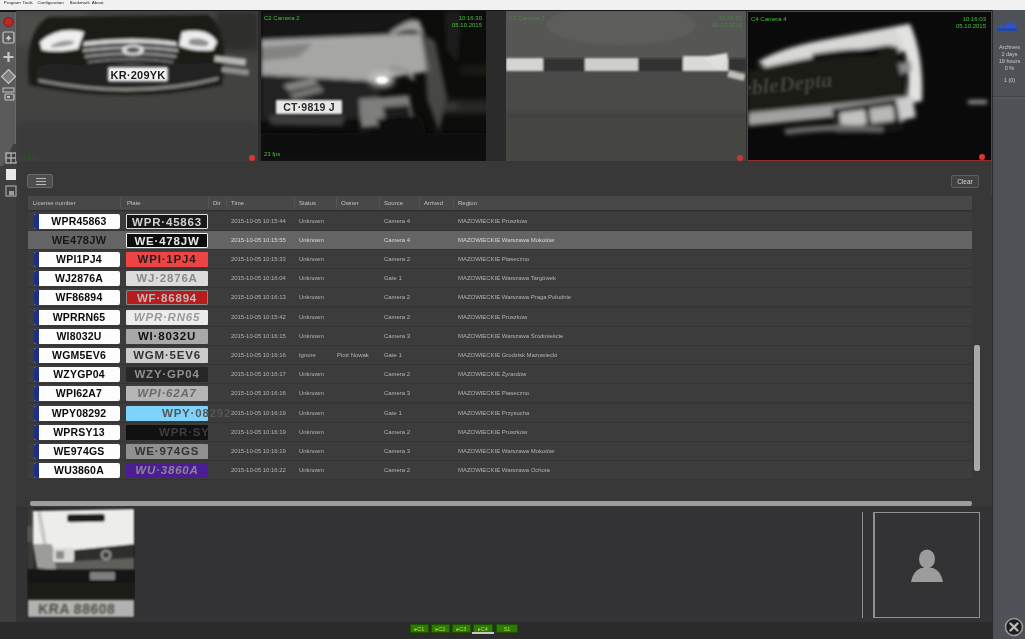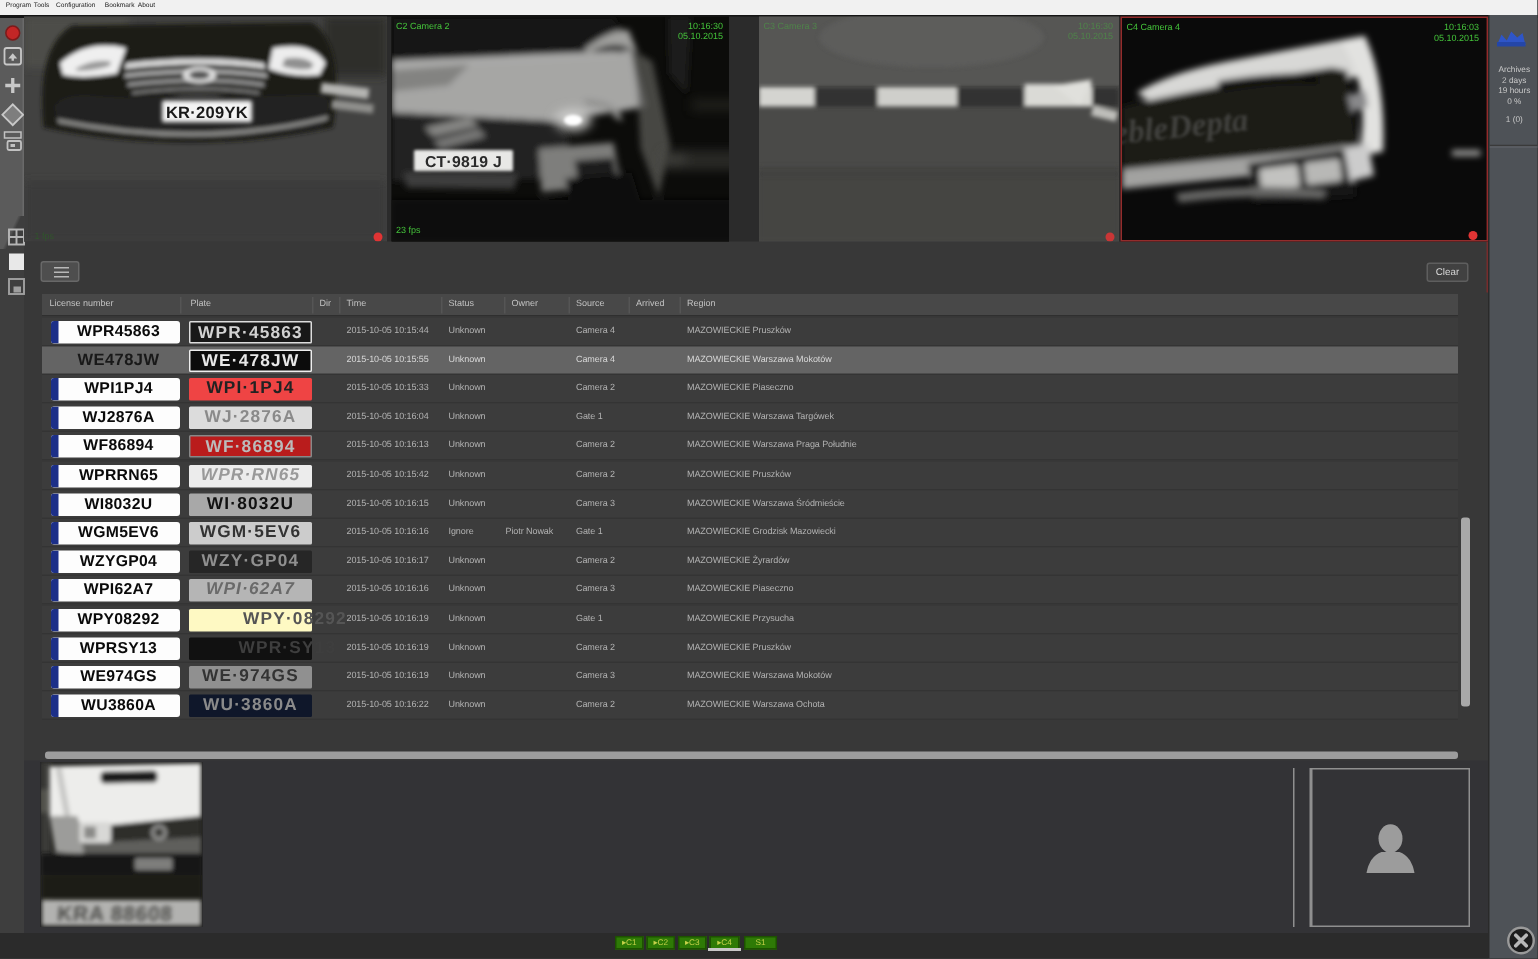--- a/index.html
+++ b/index.html
@@ -396,21 +396,21 @@
       <div class="tx c-time">2015-10-05 10:16:16</div>
       <div class="tx c-status">Unknown</div>
       <div class="tx c-source">Camera 3</div>
       <div class="tx c-region">MAZOWIECKIE Piaseczno</div>
     </div>
 <div class="row" style="top:403.5px">
       <div class="pill">
         <div class="bl"></div>
         <div class="pt">WPY08292</div>
       </div>
-      <div class="plate" style="background:#fef9c3;color:#555555;padding-left:36px;">WPY·08292</div>
+      <div class="plate" style="background:#7dd3fc;color:#555555;padding-left:36px;">WPY·08292</div>
       <div class="tx c-time">2015-10-05 10:16:19</div>
       <div class="tx c-status">Unknown</div>
       <div class="tx c-source">Gate 1</div>
       <div class="tx c-region">MAZOWIECKIE Przysucha</div>
     </div>
 <div class="row" style="top:422.7px">
       <div class="pill">
         <div class="bl"></div>
         <div class="pt">WPRSY13</div>
       </div>
@@ -429,21 +429,21 @@
       <div class="tx c-time">2015-10-05 10:16:19</div>
       <div class="tx c-status">Unknown</div>
       <div class="tx c-source">Camera 3</div>
       <div class="tx c-region">MAZOWIECKIE Warszawa Mokotów</div>
     </div>
 <div class="row" style="top:461.1px">
       <div class="pill">
         <div class="bl"></div>
         <div class="pt">WU3860A</div>
       </div>
-      <div class="plate" style="background:#0f172a;color:#8a8a8a;">WU·3860A</div>
+      <div class="plate" style="background:#4c1d95;color:#8a8a8a;font-style:italic;">WU·3860A</div>
       <div class="tx c-time">2015-10-05 10:16:22</div>
       <div class="tx c-status">Unknown</div>
       <div class="tx c-source">Camera 2</div>
       <div class="tx c-region">MAZOWIECKIE Warszawa Ochota</div>
     </div>
 <div id="vscroll"></div>
 <div id="hscroll"></div>
 
 <div id="bottom"></div>
 

